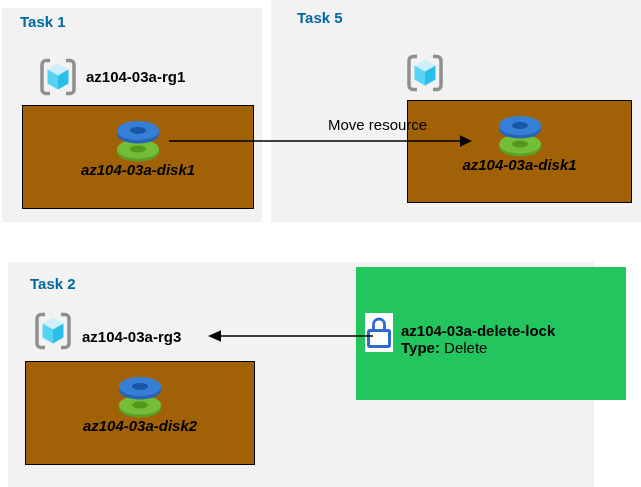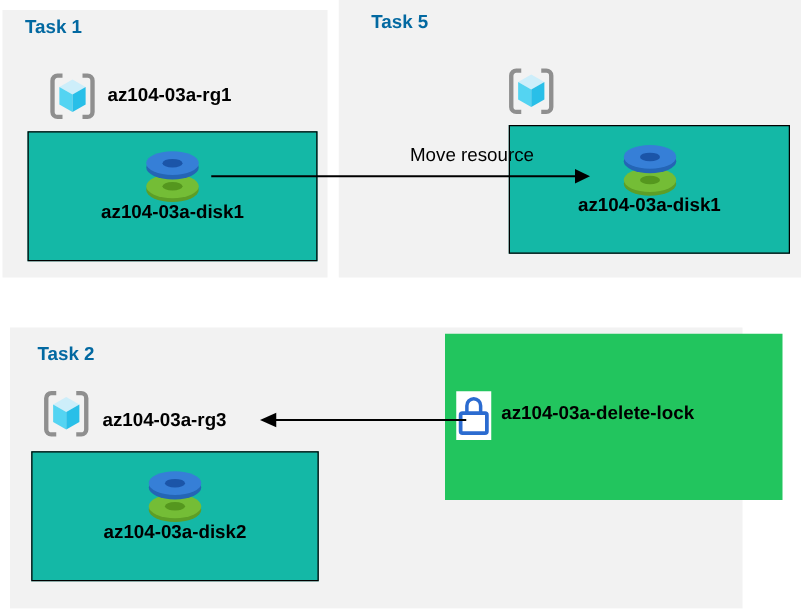--- a/index.html
+++ b/index.html
@@ -38,23 +38,24 @@
     font-size: 15px;
     font-weight: 700;
     white-space: nowrap;
   }
   #panel-task1 .rg-label { left: 84px;  top: 60px; }
   #panel-task2 .rg-label { left: 181px; top: 65px; }
   #panel-task3 .rg-label { left: 74px;  top: 66px; }
 
   .resource-box {
     position: absolute;
-    background: #14b8a6;
+    background: #a16207;
     border: 1.5px solid #000000;
     box-sizing: border-box;
+    font-style: italic;
   }
   #panel-task1 .resource-box { left: 20px;  top: 97px;  width: 232px; height: 104px; }
   #panel-task2 .resource-box { left: 136px; top: 100px; width: 225px; height: 103px; }
   #panel-task3 .resource-box { left: 17px;  top: 99px;  width: 230px; height: 104px; }
 
   .disk-icon {
     position: absolute;
     left: 50%;
     top: 12px;
     transform: translateX(-50%);
@@ -206,20 +207,23 @@
   <div class="move-label">Move resource</div>
 
   <div class="lock-callout">
     <div class="lock-icon-box">
       <svg width="26" height="36" viewBox="0 0 26 36">
         <path d="M7.5 16 V9.5 a5.5 5.5 0 0 1 11 0 V16" fill="none" stroke="#2b6bd0" stroke-width="2.8"></path>
         <rect x="2.5" y="15.5" width="21" height="16" rx="1.5" fill="#ffffff" stroke="#2b6bd0" stroke-width="3"></rect>
       </svg>
     </div>
     <div class="lock-name">az104-03a-delete-lock</div>
+    <div class="lock-type">
+      <span class="bold">Type:</span><span> Delete</span>
+    </div>
   </div>
 
   <svg class="arrows" width="641" height="487" viewBox="0 0 641 487">
     <g>
       <line x1="169" y1="141" x2="461" y2="141" stroke="#000000" stroke-width="1.5"></line>
       <polygon points="472,141 460,135.2 460,146.8" fill="#000000"></polygon>
     </g>
     <g>
       <line x1="373" y1="336" x2="220" y2="336" stroke="#000000" stroke-width="1.5"></line>
       <polygon points="208,336 221,330.2 221,341.8" fill="#000000"></polygon>

